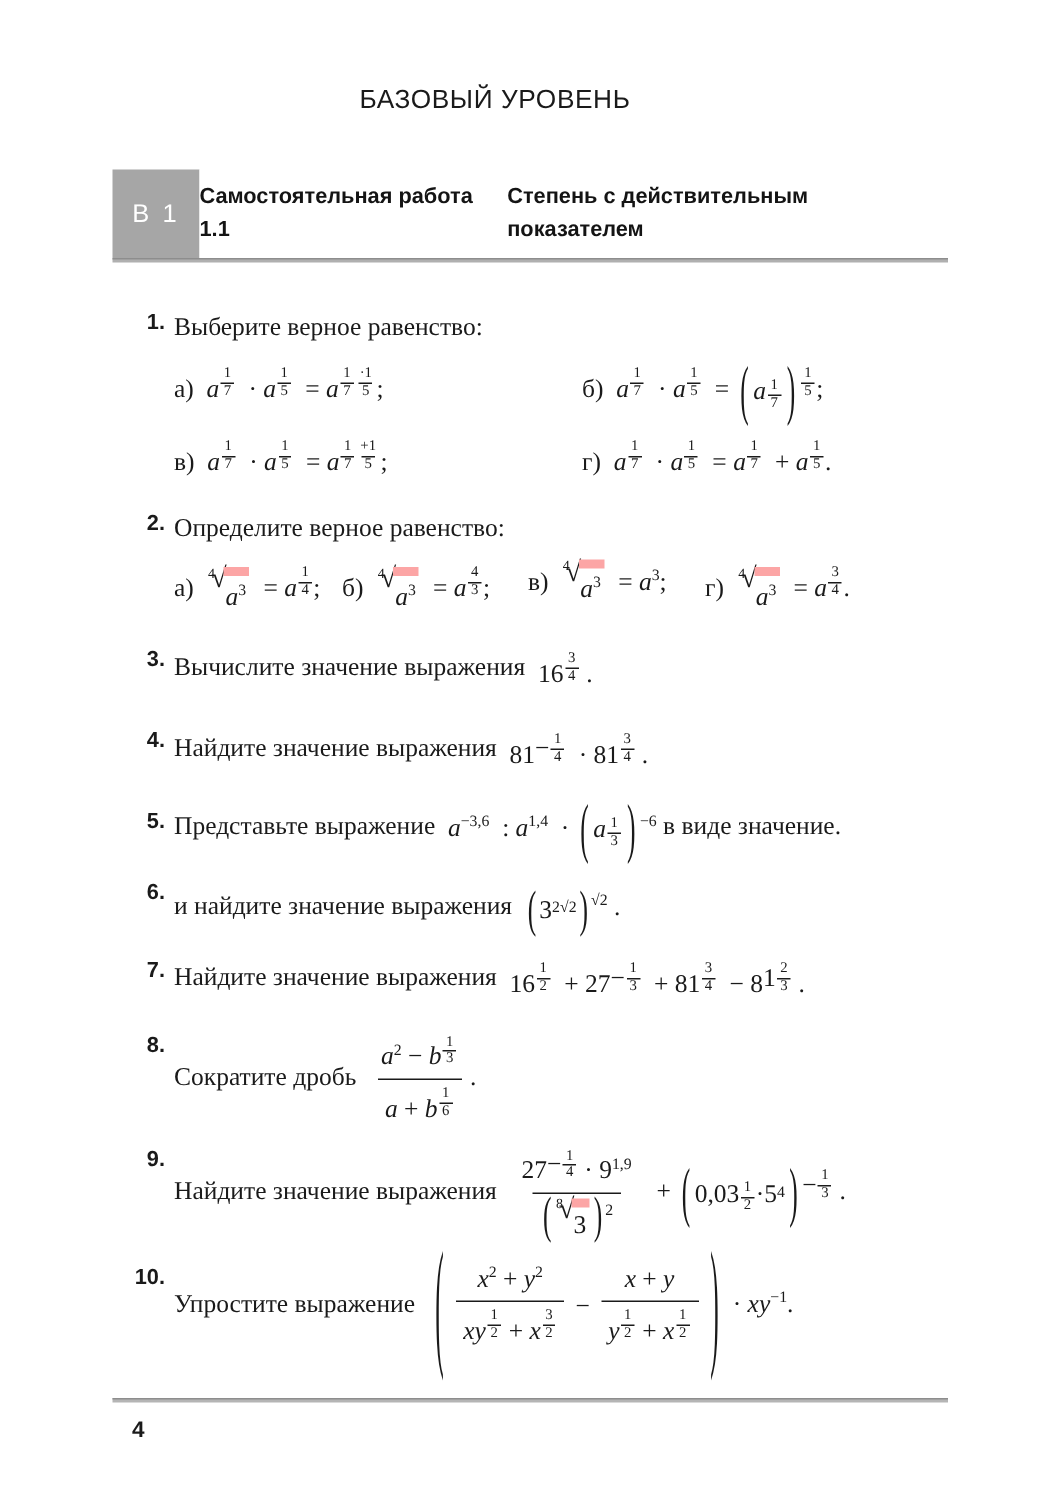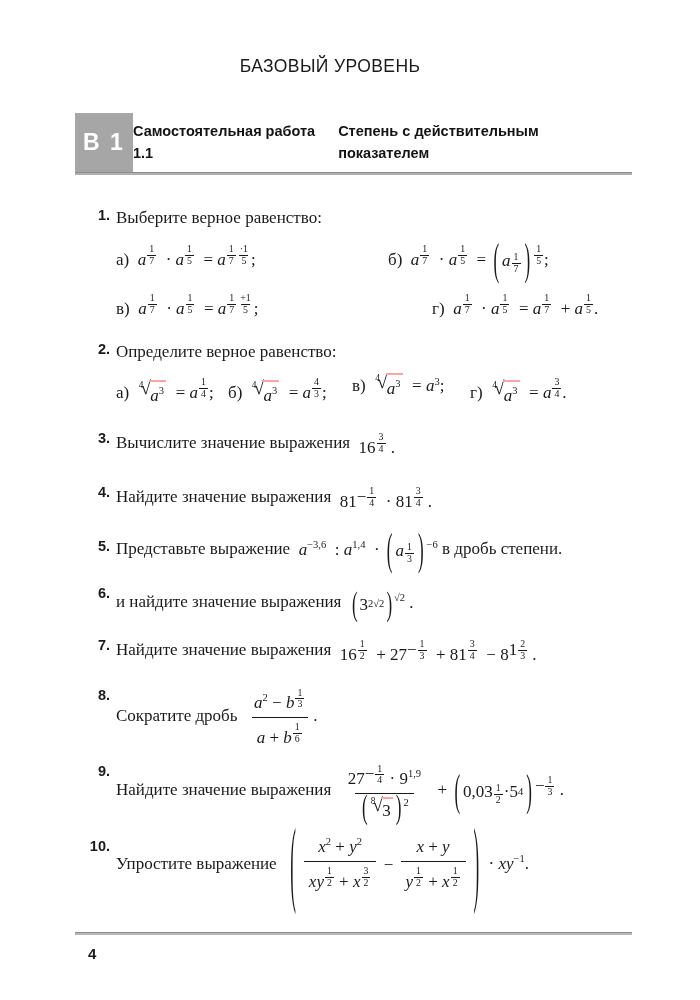--- a/index.html
+++ b/index.html
@@ -46,22 +46,22 @@
     align-items: stretch;
   }
   .variant-badge {
     width: 58px;
     background: #a6a6a6;
     display: flex;
     align-items: center;
     justify-content: center;
     color: #ffffff;
     font-family: "Liberation Sans", "DejaVu Sans", sans-serif;
-    font-weight: bold;
-    font-size: 23px;
+    font-weight: normal;
+    font-size: 17px;
     letter-spacing: 2px;
   }
   .header-titles {
     flex: 1;
     background: #ffffff;
     display: flex;
     flex-direction: row;
     align-items: center;
     justify-content: center;
     font-family: "Liberation Sans", "DejaVu Sans", sans-serif;
@@ -173,21 +173,21 @@
     margin-right: -0.30em;
     z-index: 2;
   }
   .rad-sign {
     font-size: 1.12em;
     line-height: 1;
     position: relative;
     top: -0.06em;
   }
   .rad-body {
-    border-top: 2px solid #fca5a5;
+    border-top: 6px solid #fca5a5;
     padding: 1px 2px 0 1px;
     margin-left: -0.10em;
     position: relative;
     top: 0.045em;
   }
 
   
   .paren {
     display: inline-flex;
     align-items: center;
@@ -293,21 +293,21 @@
                       <span class="den">7</span>
                     </span></span>
                   <span class="pr">)</span>
                 </span><span class="supfrac"><span class="frac">
                     <span class="num">1</span>
                     <span class="den">5</span>
                   </span></span><span class="mr">;</span>
             </span>
           </div>
         </div>
-        <div class="row2col" style="margin-top:16px;gap:44px;">
+        <div class="row2col" style="margin-top:16px;">
           <div class="c1">
             <span class="math">
               <span class="opt-label">в)</span>&nbsp;
               <span class="m">a</span><span class="supfrac"><span class="frac">
                     <span class="num">1</span>
                     <span class="den">7</span>
                   </span></span>
               &nbsp;·&nbsp;<span class="m">a</span><span class="supfrac"><span class="frac">
                     <span class="num">1</span>
                     <span class="den">5</span>
@@ -456,21 +456,21 @@
           &nbsp;·&nbsp;<span class="paren paren-md">
               <span class="pl">(</span>
               <span class="m">a</span>
               <span class="supfrac"><span class="frac">
                   <span class="num">1</span>
                   <span class="den">3</span>
                 </span></span>
               <span class="pr">)</span>
             </span><sup class="sp">−6</sup>
         </span>
-        <span>в дробь степени.</span>
+        <span>в виде значение.</span>
       </div>
     </div>
 
     <div class="t-gap" style="height:18px;"></div>
 
     <div class="task">
       <div class="task-num">6.</div>
       <div class="task-body">
         <div style="margin-top:6px;">
           <span>и найдите значение выражения</span>

